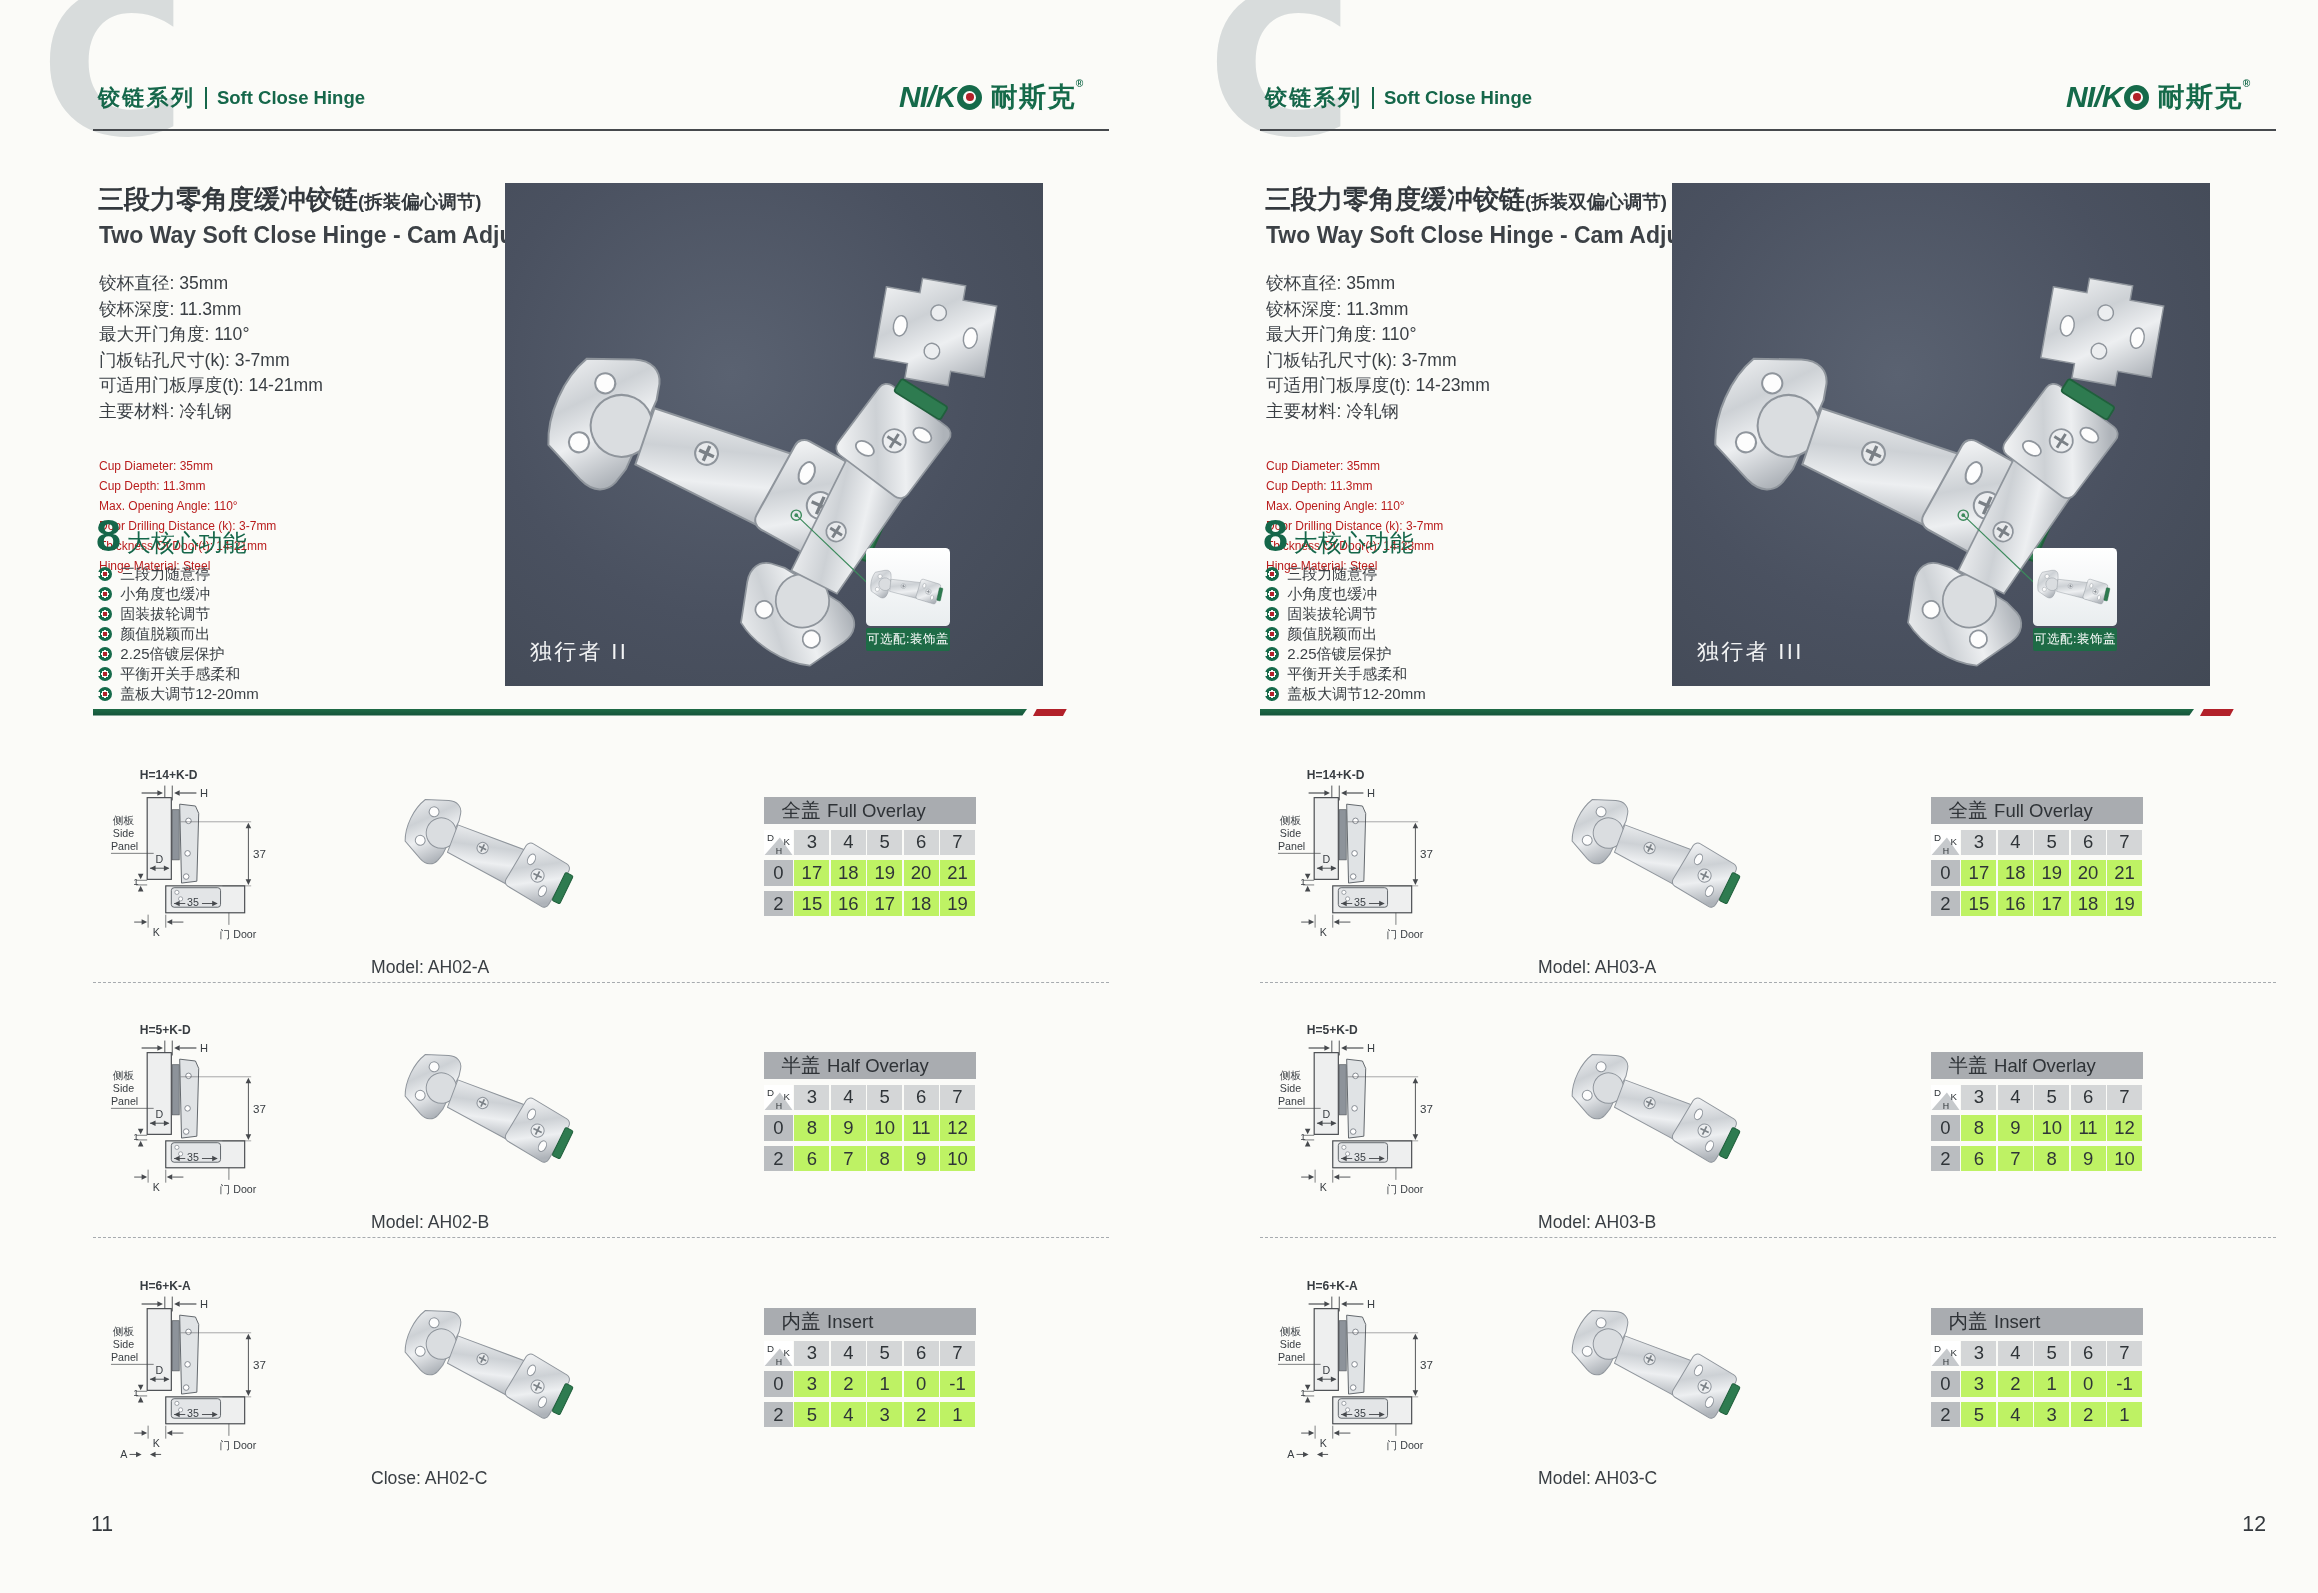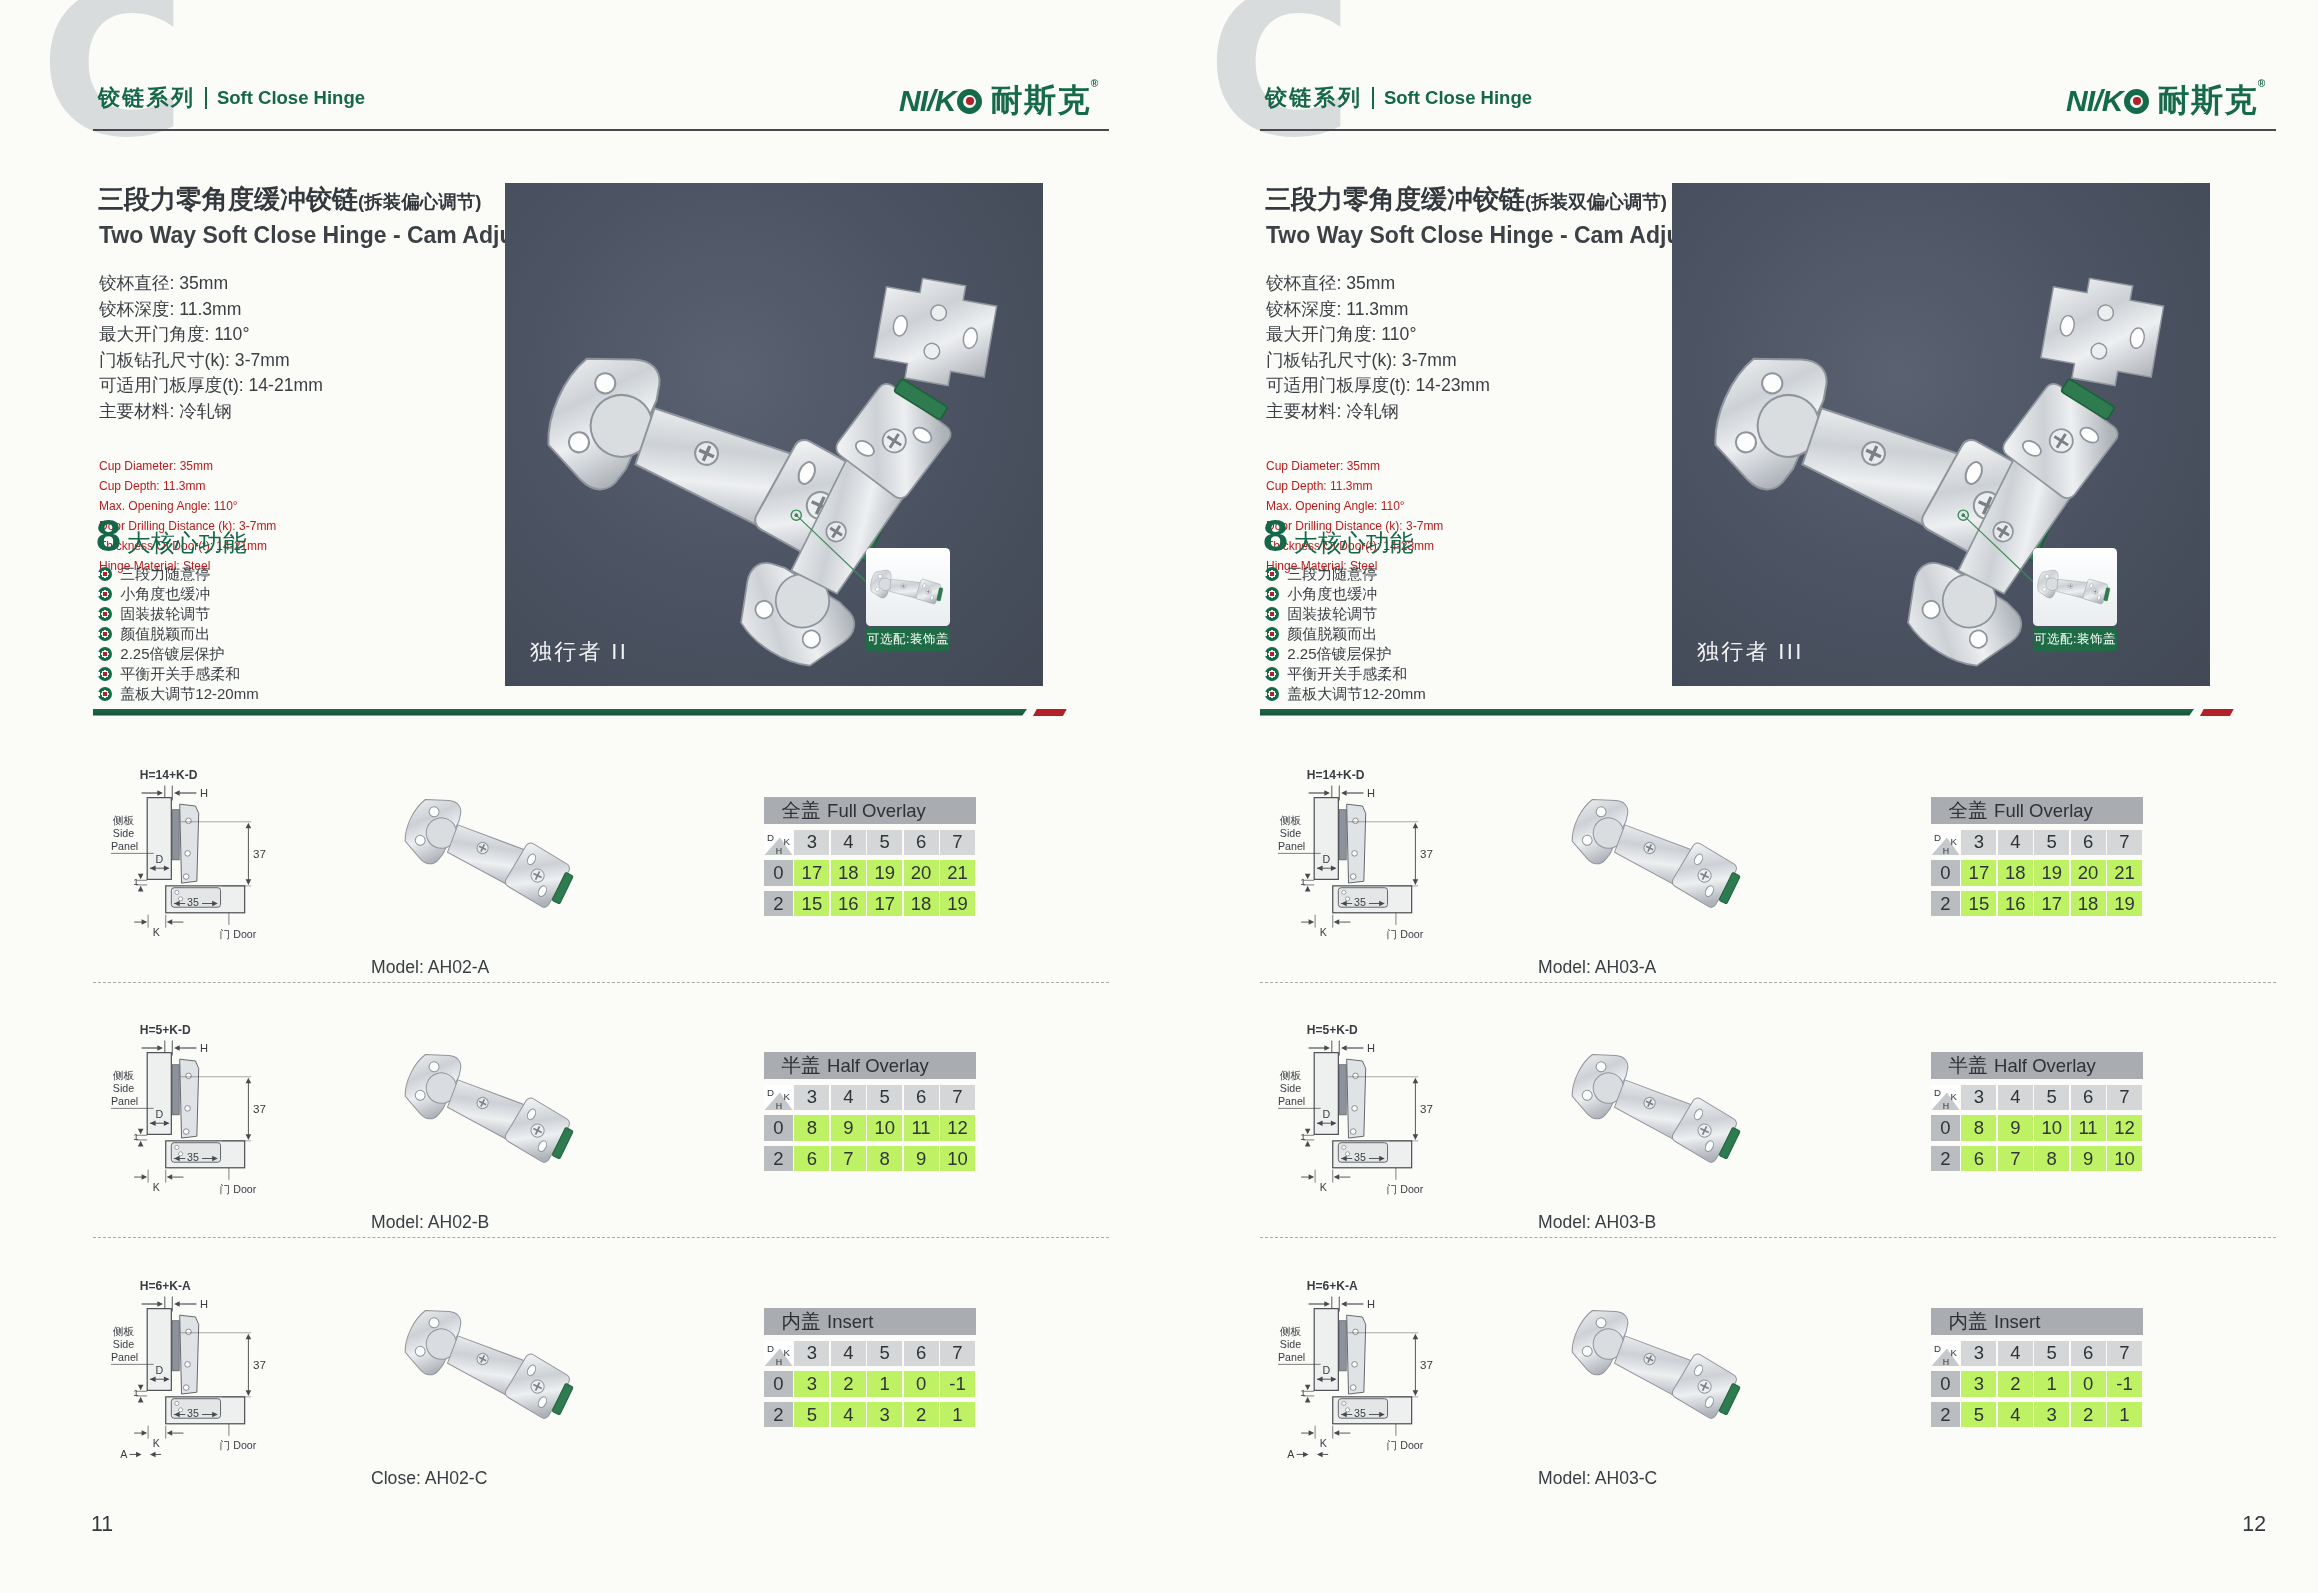--- a/index.html
+++ b/index.html
@@ -12,21 +12,21 @@
   .bigc{position:absolute;left:40px;top:-34px;font-size:199px;font-weight:700;line-height:1;
         color:#D8DCDC;font-family:"DejaVu Sans",sans-serif;z-index:0}
   .hdr{position:absolute;left:98px;top:83px;display:flex;align-items:center;gap:10.2px;z-index:2}
   .hdr .cn{font-size:22px;font-weight:700;color:#15674A;letter-spacing:2.3px}
   .hdr .sep{width:1.4px;height:22px;background:#15674A}
   .hdr .en{font-size:18.5px;font-weight:600;color:#15674A}
   .logo{position:absolute;left:899px;top:79px;display:flex;align-items:center;color:#156A4A;font-weight:700;z-index:2}
   .logo .lt{font-size:30px;letter-spacing:-0.9px;font-style:italic}
   .logo .o{width:25px;height:25px;border:6px solid #156A4A;border-radius:50%;position:relative;margin:0 3.7px 0 1.9px;flex:none}
   .logo .o i{position:absolute;left:50%;top:50%;width:7.4px;height:7.4px;margin:-3.7px;background:#B2212A;border-radius:50%}
-  .logo .cn2{font-size:32px;margin-left:4.6px;letter-spacing:1.4px}
+  .logo .cn2{font-size:27px;margin-left:4.6px;letter-spacing:1.4px}
   .logo sup{font-size:10.2px;align-self:flex-start;margin-top:-0.9px}
   .rule{position:absolute;left:93px;top:129px;width:1016px;height:2.3px;background:#46494D;z-index:1}
 
   .t1{position:absolute;left:98px;top:182px;display:flex;align-items:baseline;color:#33383D;white-space:nowrap}
   .t1 .main{font-size:26px;font-weight:700}
   .t1 .note{font-size:18.5px;font-weight:700}
   .t2{position:absolute;left:99px;top:222px;font-size:23px;color:#3C4146}
 
   .specsCn{position:absolute;left:99px;top:271px;list-style:none}
   .specsCn li{font-size:17.6px;line-height:25.5px;color:#3A3F44}

